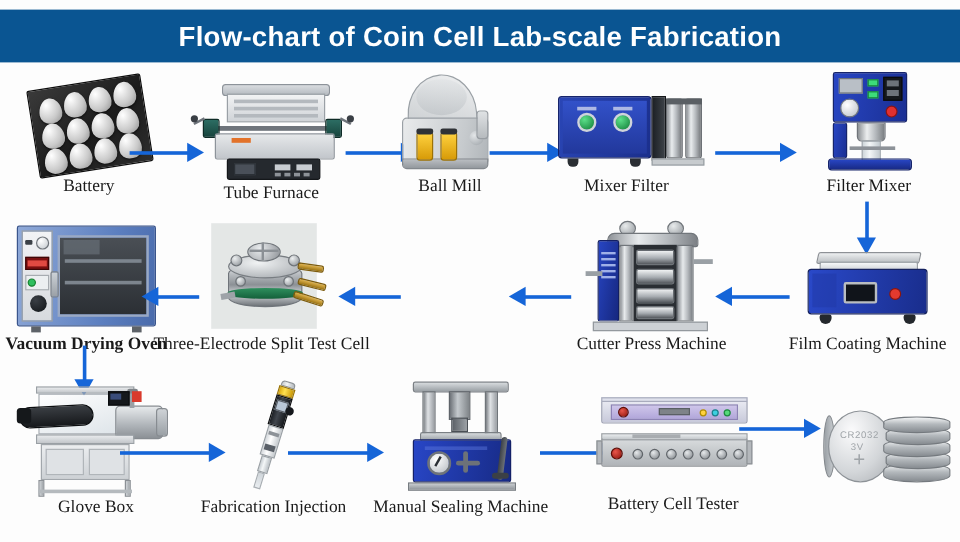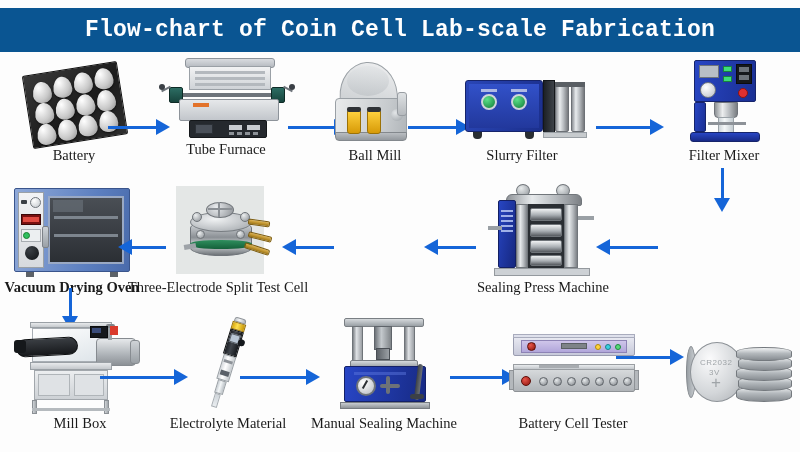--- a/index.html
+++ b/index.html
@@ -2,21 +2,21 @@
 <html><head>
 <meta charset="utf-8">
 <style>
   html,body{margin:0;padding:0;background:#ffffff;}
   body{width:800px;height:452px;overflow:hidden;font-family:"Liberation Serif",serif;}
   #page{position:relative;width:800px;height:452px;background:#fdfdfd;}
 
   
   .banner{position:absolute;left:0;top:8px;width:800px;height:44px;background:#0a5592;
           display:flex;align-items:center;justify-content:center;}
-  .banner .title{font-family:Liberation Mono, monospace;font-weight:bold;font-size:23px;
+  .banner .title{font-family:Liberation Sans, sans-serif;font-weight:bold;font-size:23px;
           color:#ffffff;letter-spacing:.2px;white-space:nowrap;}
 
   
   .node{position:absolute;display:flex;flex-direction:column;align-items:center;justify-content:flex-end;}
   .node .art{position:relative;}
   .node .cap{font-family:"Liberation Serif",serif;font-size:14.5px;color:#1a1a1a;
              white-space:nowrap;text-align:center;margin-top:2px;line-height:1;}
 
   
   .arrow{position:absolute;}
@@ -208,21 +208,21 @@
       </div>
     </div>
     <div class="cap">Battery</div>
   </div>
 
   <div class="arrow right" style="left:108px;top:118px;width:62px;height:18px;">
     <div class="shaft" style="width:50px;"></div>
       <div class="head"></div>
   </div>
 
-  <div class="node" style="left:156px;top:56px;width:140px;height:100px;justify-content:flex-end;">
+  <div class="node" style="left:156px;top:68px;width:140px;height:100px;justify-content:flex-end;">
     <div class="art" style="width:138px;height:82px;">
       <div class="tf-lid b" style="left:28px;top:0px;width:90px;height:10px;"></div>
       <div class="tf-lidin b" style="left:32px;top:8px;width:82px;height:24px;"></div>
       <div class="b" style="left:38px;top:13px;width:70px;height:3px;background:#b4b9be;"></div>
       <div class="b" style="left:38px;top:19px;width:70px;height:3px;background:#b4b9be;"></div>
       <div class="b" style="left:38px;top:25px;width:70px;height:3px;background:#b4b9be;"></div>
       <div class="tf-rod b" style="left:14px;top:35px;width:112px;height:4px;"></div>
       <div class="tf-flange b" style="left:12px;top:29px;width:14px;height:16px;"></div>
       <div class="tf-flange b" style="left:114px;top:29px;width:14px;height:16px;"></div>
       <div class="tf-rod b" style="left:4px;top:30px;width:10px;height:2px;transform:rotate(-28deg);"></div>
@@ -278,21 +278,21 @@
       <div class="b" style="left:28px;top:25px;width:16px;height:3px;background:#aeb9e4;"></div>
       <div class="b" style="left:58px;top:25px;width:16px;height:3px;background:#aeb9e4;"></div>
       <div class="sf-dark b" style="left:90px;top:16px;width:12px;height:54px;"></div>
       <div class="sf-cyl b" style="left:102px;top:18px;width:14px;height:50px;"></div>
       <div class="sf-cyl b" style="left:118px;top:18px;width:14px;height:50px;"></div>
       <div class="b" style="left:102px;top:18px;width:30px;height:5px;background:#5a5f64;"></div>
       <div class="sf-plate b" style="left:90px;top:68px;width:44px;height:6px;"></div>
       <div class="b" style="left:20px;top:68px;width:9px;height:7px;background:#2a2e33;border-radius:0 0 4px 4px;"></div>
       <div class="b" style="left:72px;top:68px;width:9px;height:7px;background:#2a2e33;border-radius:0 0 4px 4px;"></div>
     </div>
-    <div class="cap">Slurry Filter</div>
+    <div class="cap">Mixer Filter</div>
   </div>
 
   <div class="arrow right" style="left:596px;top:118px;width:68px;height:18px;">
     <div class="shaft" style="width:56px;"></div>
       <div class="head"></div>
   </div>
 
   <div class="node" style="left:662px;top:58px;width:124px;height:104px;">
     <div class="art" style="width:120px;height:86px;">
       <div class="vm-col b" style="left:30px;top:0px;width:62px;height:42px;"></div>
@@ -392,28 +392,41 @@
       <div class="rp-steel b" style="left:80px;top:20px;width:14px;height:64px;"></div>
       <div class="rp-dark b" style="left:44px;top:20px;width:36px;height:64px;"></div>
       <div class="rp-roll b" style="left:46px;top:24px;width:32px;height:13px;"></div>
       <div class="rp-roll b" style="left:46px;top:40px;width:32px;height:13px;"></div>
       <div class="rp-roll b" style="left:46px;top:56px;width:32px;height:13px;"></div>
       <div class="rp-roll b" style="left:46px;top:71px;width:32px;height:11px;"></div>
       <div class="b" style="left:4px;top:42px;width:14px;height:4px;background:#9aa0a5;"></div>
       <div class="b" style="left:94px;top:32px;width:16px;height:4px;background:#9aa0a5;"></div>
       <div class="rp-plate b" style="left:10px;top:84px;width:96px;height:8px;"></div>
     </div>
-    <div class="cap">Sealing Press Machine</div>
+    <div class="cap">Cutter Press Machine</div>
   </div>
 
   <div class="arrow left" style="left:596px;top:238px;width:62px;height:18px;">
     <div class="shaft" style="width:50px;"></div>
       <div class="head"></div>
   </div>
 
+  <div class="node" style="left:648px;top:196px;width:150px;height:98px;">
+    <div class="art" style="width:120px;height:76px;">
+      <div class="fc-top b" style="left:18px;top:8px;width:86px;height:10px;transform:skewX(-12deg);"></div>
+      <div class="fc-glass b" style="left:20px;top:16px;width:82px;height:8px;"></div>
+      <div class="fc-body b" style="left:10px;top:22px;width:100px;height:38px;"></div>
+      <div class="fc-scr b" style="left:40px;top:33px;width:28px;height:18px;"></div>
+      <div class="fc-red b" style="left:78px;top:38px;width:10px;height:10px;"></div>
+      <div class="b" style="left:14px;top:26px;width:20px;height:28px;background:#1f38a6;opacity:.5;"></div>
+      <div class="fc-foot b" style="left:20px;top:60px;width:10px;height:8px;border-radius:2px 2px 5px 5px;"></div>
+      <div class="fc-foot b" style="left:90px;top:60px;width:10px;height:8px;border-radius:2px 2px 5px 5px;"></div>
+    </div>
+    <div class="cap">Film Coating Machine</div>
+  </div>
 
   <div class="arrow down" style="left:60px;top:288px;width:20px;height:42px;">
     <div class="shaft" style="height:30px;"></div>
       <div class="head"></div>
   </div>
 
   <div class="node" style="left:10px;top:312px;width:140px;height:118px;">
     <div class="art" style="width:136px;height:98px;">
       <div class="gb-frame b" style="left:18px;top:6px;width:82px;height:6px;"></div>
       <div class="gb-glass b" style="left:20px;top:12px;width:78px;height:34px;"></div>
@@ -427,21 +440,21 @@
       <div class="b" style="left:80px;top:12px;width:9px;height:5px;background:#3a4c7a;"></div>
       <div class="gb-red b" style="left:98px;top:10px;width:8px;height:9px;"></div>
       <div class="gb-frame b" style="left:18px;top:46px;width:82px;height:8px;"></div>
       <div class="b" style="left:22px;top:54px;width:74px;height:30px;background:linear-gradient(#eceef0,#cdd1d5);border:1px solid #a2a7ac;"></div>
       <div class="b" style="left:26px;top:58px;width:32px;height:22px;background:#dfe2e5;border:1px solid #b0b5b9;"></div>
       <div class="b" style="left:62px;top:58px;width:30px;height:22px;background:#dfe2e5;border:1px solid #b0b5b9;"></div>
       <div class="gb-leg b" style="left:20px;top:84px;width:5px;height:14px;"></div>
       <div class="gb-leg b" style="left:92px;top:84px;width:5px;height:14px;"></div>
       <div class="b" style="left:20px;top:92px;width:78px;height:3px;background:#b5babe;"></div>
     </div>
-    <div class="cap">Mill Box</div>
+    <div class="cap">Glove Box</div>
   </div>
 
   <div class="arrow right" style="left:100px;top:368px;width:88px;height:18px;">
     <div class="shaft" style="width:76px;"></div>
       <div class="head"></div>
   </div>
 
   <div class="node" style="left:158px;top:312px;width:140px;height:118px;">
     <div class="art" style="width:80px;height:98px;">
       <div class="pp b" style="left:26px;top:0px;width:26px;height:96px;">
@@ -450,21 +463,21 @@
         <div class="pp-dark b" style="left:6px;top:13px;width:14px;height:26px;"></div>
         <div class="b" style="left:8px;top:17px;width:10px;height:9px;background:#b9c7d6;border:1px solid #5a6068;"></div>
         <div class="b" style="left:17px;top:20px;width:7px;height:7px;background:#15181c;border-radius:50%;"></div>
         <div class="pp-wht b" style="left:7px;top:39px;width:13px;height:26px;"></div>
         <div class="b" style="left:9px;top:44px;width:9px;height:3px;background:#8d9298;"></div>
         <div class="b" style="left:9px;top:55px;width:9px;height:5px;background:#5a6068;"></div>
         <div class="pp-tip b" style="left:9px;top:65px;width:9px;height:14px;"></div>
         <div class="b" style="left:10px;top:79px;width:6px;height:14px;background:linear-gradient(#cfd5da,#e9edf0);border:1px solid #a8aeb3;"></div>
       </div>
     </div>
-    <div class="cap">Electrolyte Material</div>
+    <div class="cap">Fabrication Injection</div>
   </div>
 
   <div class="arrow right" style="left:240px;top:368px;width:80px;height:18px;">
     <div class="shaft" style="width:68px;"></div>
       <div class="head"></div>
   </div>
 
   <div class="node" style="left:304px;top:312px;width:160px;height:118px;">
     <div class="art" style="width:120px;height:98px;">
       <div class="ms-plate b" style="left:20px;top:2px;width:80px;height:9px;"></div>
@@ -484,21 +497,21 @@
       <div class="ms-base b" style="left:16px;top:86px;width:90px;height:7px;"></div>
     </div>
     <div class="cap">Manual Sealing Machine</div>
   </div>
 
   <div class="arrow right" style="left:450px;top:368px;width:66px;height:18px;">
     <div class="shaft" style="width:54px;"></div>
       <div class="head"></div>
   </div>
 
-  <div class="node" style="left:488px;top:320px;width:170px;height:110px;">
+  <div class="node" style="left:476px;top:320px;width:170px;height:110px;justify-content:center;">
     <div class="art" style="width:156px;height:88px;">
       <div class="bt-unit b" style="left:18px;top:10px;width:122px;height:20px;"></div>
       <div class="bt-purple b" style="left:26px;top:14px;width:106px;height:13px;"></div>
       <div class="bt-slot b" style="left:66px;top:17px;width:26px;height:6px;"></div>
       <div class="bt-red b" style="left:32px;top:16px;width:9px;height:9px;"></div>
       <div class="bt-led b" style="left:100px;top:18px;width:6px;height:6px;background:#ffd23f;border:1px solid #b08c06;"></div>
       <div class="bt-led b" style="left:110px;top:18px;width:6px;height:6px;background:#3bd0e0;border:1px solid #1a7f8c;"></div>
       <div class="bt-led b" style="left:120px;top:18px;width:6px;height:6px;background:#56d97a;border:1px solid #1d8a3e;"></div>
       <div class="b" style="left:18px;top:8px;width:122px;height:4px;background:#dfe1ec;border:1px solid #a9acbd;"></div>
       <div class="bt-unit2 b" style="left:18px;top:42px;width:122px;height:24px;"></div>

